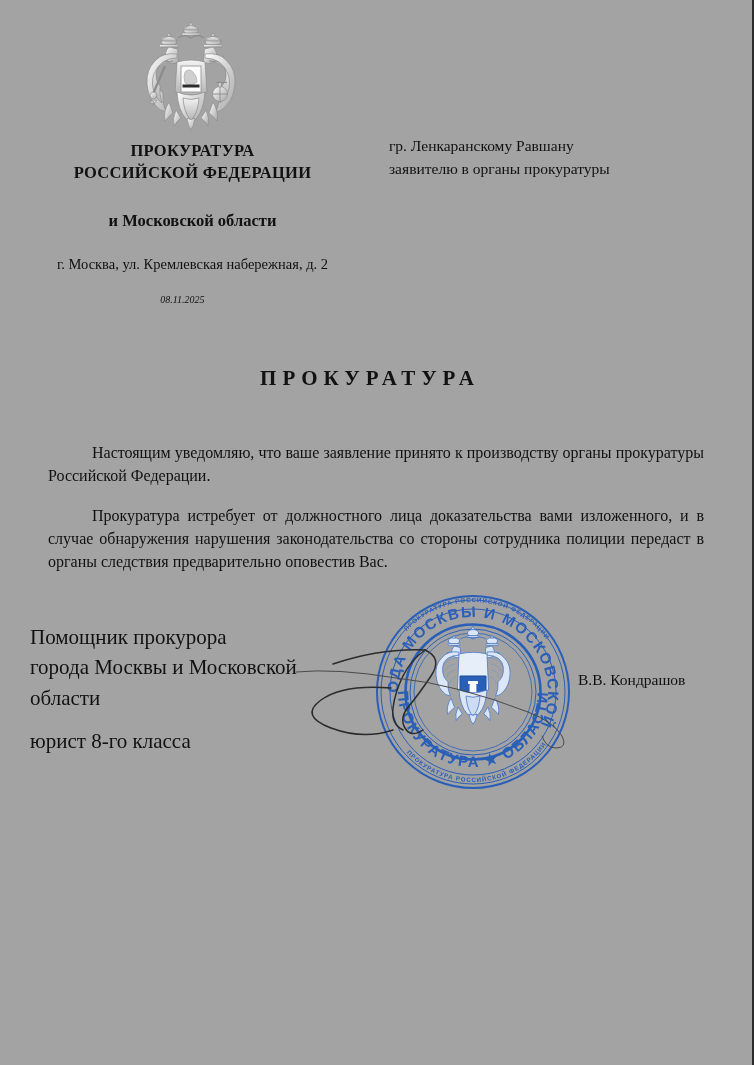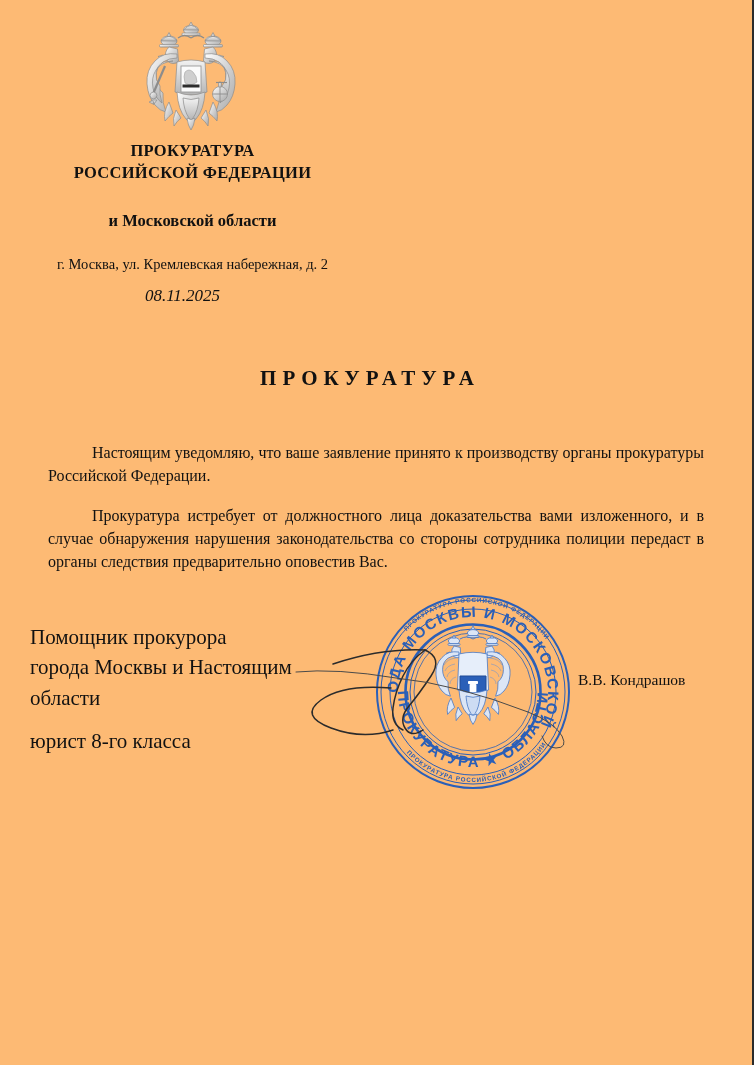--- a/index.html
+++ b/index.html
@@ -8,21 +8,21 @@
     background: #ffffff;
   }
   body {
     font-family: "Liberation Serif", "DejaVu Serif", serif;
     color: #111111;
   }
   #page {
     position: relative;
     width: 754px;
     height: 1065px;
-    background: #fdba74;
+    background: #a3a3a3;
     overflow: hidden;
     border-right: 2px solid #2b2b2b;
     box-sizing: border-box;
   }
 
   
   .emblem-wrap {
     position: absolute;
     left: 125px;
     top: 14px;
@@ -50,22 +50,22 @@
     font-weight: bold;
     font-size: 16.5px;
     line-height: 1.34;
   }
   .contact {
     margin-top: 22px;
     font-size: 14.5px;
     line-height: 1.42;
   }
   .doc-date {
-    margin-top: 12px;
-    font-size: 17px;
+    margin-top: 20px;
+    font-size: 10px;
     font-style: italic;
     text-align: center;
     padding-right: 20px;
   }
 
   
   .addressee {
     position: absolute;
     left: 389px;
     top: 134px;
@@ -221,31 +221,35 @@
     </div>
     <div class="dept-name">
       <div>и Московской области</div>
     </div>
     <div class="contact">
       <div>г. Москва, ул. Кремлевская набережная, д. 2</div>
     </div>
     <div class="doc-date">08.11.2025</div>
   </div>
 
+  <div class="addressee">
+    <div>гр. Ленкаранскому Равшану</div>
+    <div>заявителю в органы прокуратуры</div>
+  </div>
 
   <div class="doc-title">ПРОКУРАТУРА</div>
 
   <div class="body-text">
     <p>Настоящим уведомляю, что ваше заявление принято к производству органы прокуратуры Российской Федерации.</p>
     <p>Прокуратура истребует от должностного лица доказательства вами изложенного, и в случае обнаружения нарушения законодательства со стороны сотрудника полиции передаст в органы следствия предварительно оповестив Вас.</p>
   </div>
 
   <div class="sig-block">
     <div>Помощник прокурора</div>
-    <div>города Москвы и Настоящим области</div>
+    <div>города Москвы и Московской области</div>
     <div class="sig-role-2">юрист 8-го класса</div>
   </div>
   <div class="sig-name">В.В. Кондрашов</div>
 
   <div class="seal">
     <svg viewBox="0 0 200 200" xmlns="http://www.w3.org/2000/svg">
       <defs>
         <path id="ringOuter" d="M100,100 m-90,0 a90,90 0 1,1 180,0 a90,90 0 1,1 -180,0"></path>
         <path id="ringOuterB" d="M100,100 m-90,0 a90,90 0 1,0 180,0 a90,90 0 1,0 -180,0"></path>
         <path id="ringInner" d="M100,100 m-75,0 a75,75 0 1,1 150,0 a75,75 0 1,1 -150,0"></path>

